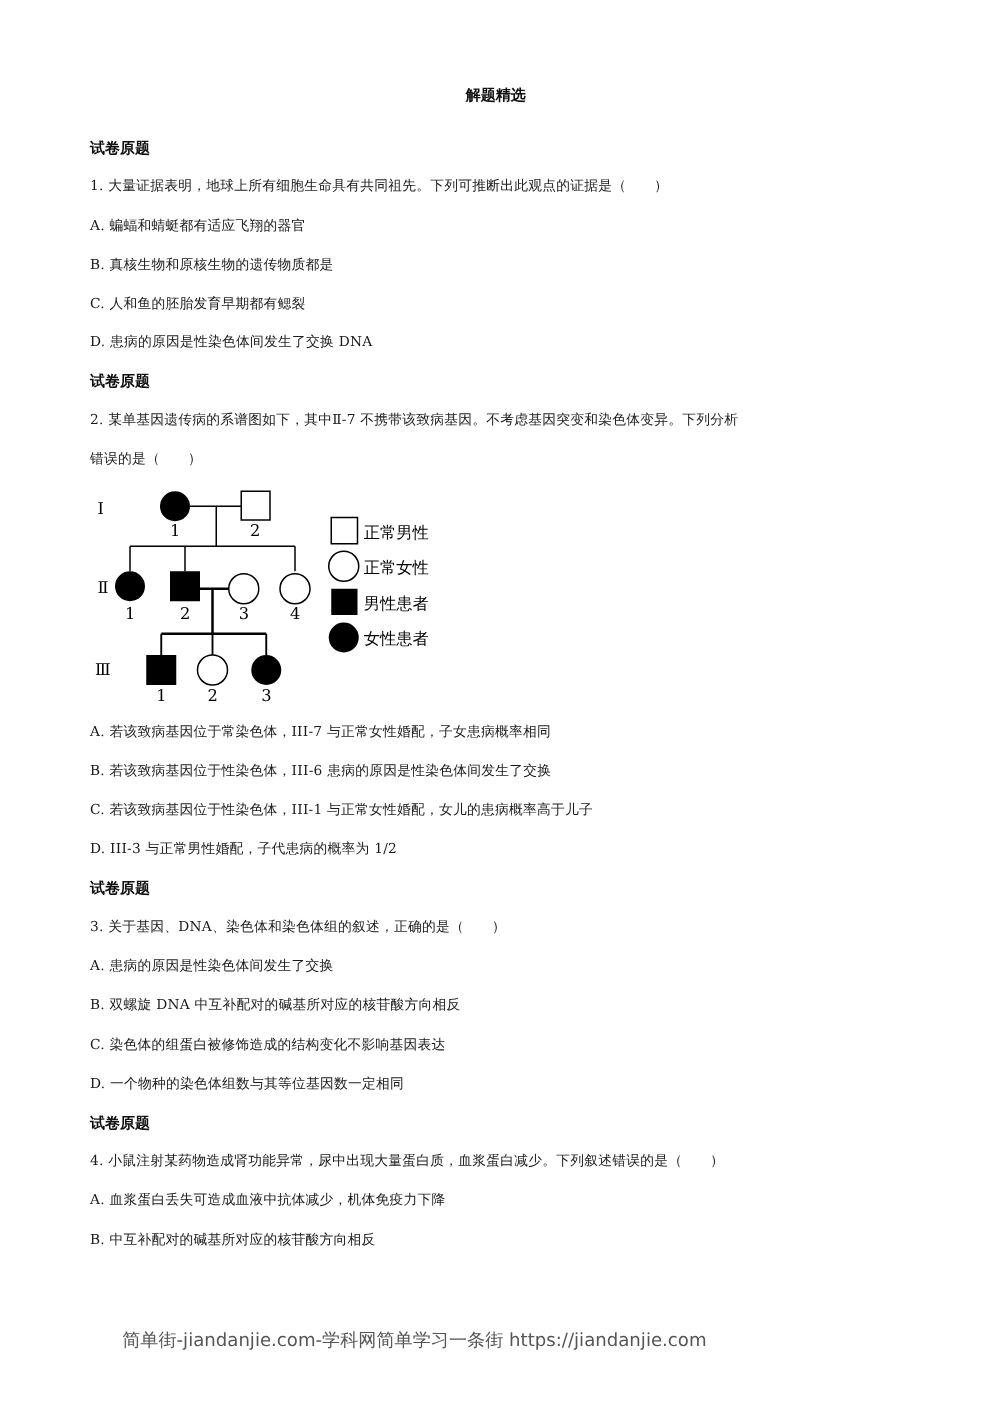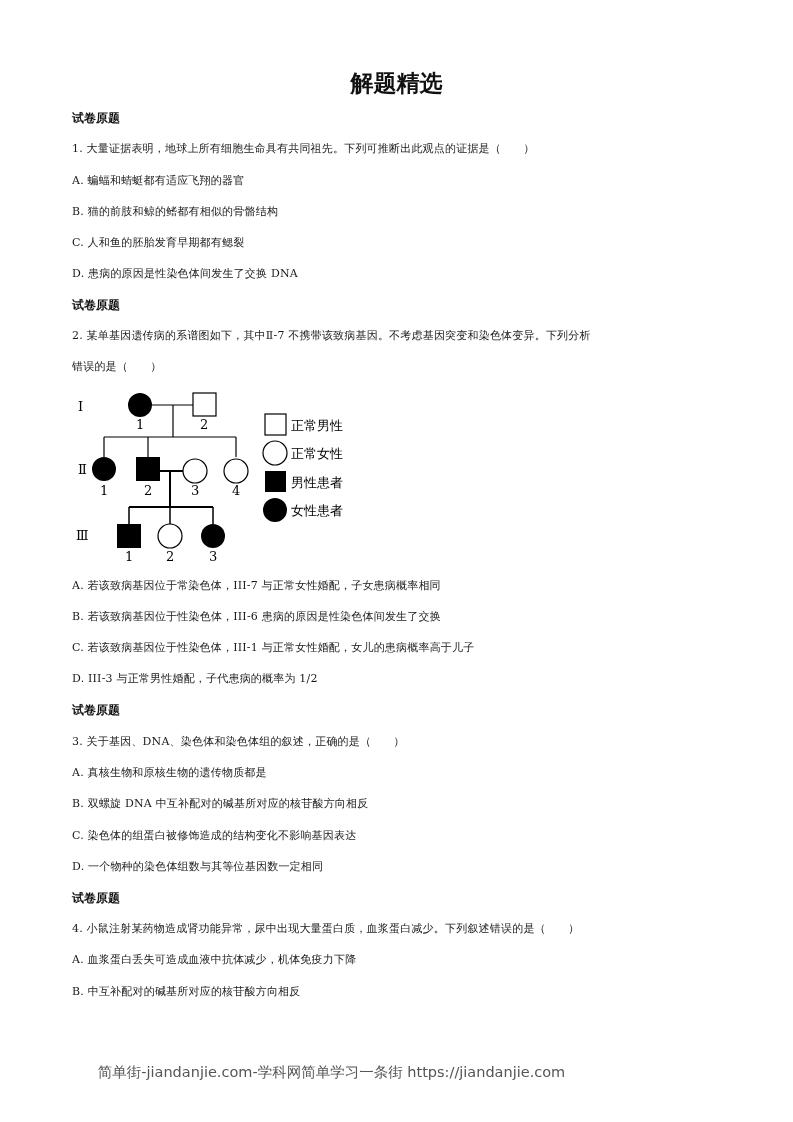--- a/index.html
+++ b/index.html
@@ -1,36 +1,36 @@
 <!DOCTYPE html>
 <html><head>
   <meta charset="utf-8">
   <style>
     html, body { margin: 0; padding: 0; background: #ffffff; }
     body { width: 793px; height: 1122px; position: relative; overflow: hidden;
            font-family: "DejaVu Serif", "Liberation Serif", serif; color: #111; }
     .page-title { position: absolute; top: 68px; left: 0; width: 793px; text-align: center;
                   font-family: "DejaVu Sans", "Liberation Sans", sans-serif; font-weight: bold;
-                  font-size: 23px; color: #111; }
+                  font-size: 12px; color: #111; }
     .sec-head { position: absolute; left: 72px; font-family: "DejaVu Sans", "Liberation Sans", sans-serif;
                 font-weight: bold; font-size: 12px; color: #111; }
     .line { position: absolute; left: 72px; font-size: 11px; color: #1a1a1a; white-space: nowrap; letter-spacing: 0.2px; }
     .pedigree { position: absolute; left: 70px; top: 385px; width: 300px; height: 180px; }
     .footer { position: absolute; top: 1063px; left: 0; width: 663px; text-align: center;
               font-family: "DejaVu Sans", "Liberation Sans", sans-serif; font-size: 14.5px; color: #555; }
   </style>
 </head>
 <body>
 
 <div class="page-title">解题精选</div>
 
 <div class="sec-head" style="top:110px">试卷原题</div>
 <div class="line" style="top:141px">1. 大量证据表明，地球上所有细胞生命具有共同祖先。下列可推断出此观点的证据是（　　）</div>
 <div class="line" style="top:173px">A.  蝙蝠和蜻蜓都有适应飞翔的器官</div>
-<div class="line" style="top:204px">B.  猫的前肢和鲸的鳍都有相似的骨骼结构</div>
+<div class="line" style="top:204px">B.  真核生物和原核生物的遗传物质都是</div>
 <div class="line" style="top:235px">C.  人和鱼的胚胎发育早期都有鳃裂</div>
 <div class="line" style="top:266px">D.  患病的原因是性染色体间发生了交换 DNA</div>
 
 <div class="sec-head" style="top:297px">试卷原题</div>
 <div class="line" style="top:328px">2. 某单基因遗传病的系谱图如下，其中Ⅱ-7 不携带该致病基因。不考虑基因突变和染色体变异。下列分析</div>
 <div class="line" style="top:359px">错误的是（　　）</div>
 
 <svg class="pedigree" viewBox="0 0 300 180" width="300" height="180" font-family="DejaVu Serif, Liberation Serif, serif" font-size="13" fill="#000">
 
   <text x="8" y="26">Ⅰ</text>
@@ -82,21 +82,21 @@
   <text x="221" y="130">女性患者</text>
 </svg>
 
 <div class="line" style="top:578px">A.  若该致病基因位于常染色体，III-7 与正常女性婚配，子女患病概率相同</div>
 <div class="line" style="top:609px">B.  若该致病基因位于性染色体，III-6 患病的原因是性染色体间发生了交换</div>
 <div class="line" style="top:640px">C.  若该致病基因位于性染色体，III-1 与正常女性婚配，女儿的患病概率高于儿子</div>
 <div class="line" style="top:671px">D. III-3 与正常男性婚配，子代患病的概率为 1/2</div>
 
 <div class="sec-head" style="top:702px">试卷原题</div>
 <div class="line" style="top:734px">3. 关于基因、DNA、染色体和染色体组的叙述，正确的是（　　）</div>
-<div class="line" style="top:765px">A.  真核生物和原核生物的遗传物质都是</div>
+<div class="line" style="top:765px">A.  患病的原因是性染色体间发生了交换</div>
 <div class="line" style="top:796px">B.  双螺旋 DNA 中互补配对的碱基所对应的核苷酸方向相反</div>
 <div class="line" style="top:828px">C.  染色体的组蛋白被修饰造成的结构变化不影响基因表达</div>
 <div class="line" style="top:859px">D.  一个物种的染色体组数与其等位基因数一定相同</div>
 
 <div class="sec-head" style="top:890px">试卷原题</div>
 <div class="line" style="top:921px">4. 小鼠注射某药物造成肾功能异常，尿中出现大量蛋白质，血浆蛋白减少。下列叙述错误的是（　　）</div>
 <div class="line" style="top:952px">A.  血浆蛋白丢失可造成血液中抗体减少，机体免疫力下降</div>
 <div class="line" style="top:984px">B.  中互补配对的碱基所对应的核苷酸方向相反</div>
 
 <div class="footer">简单街-jiandanjie.com-学科网简单学习一条街 https://jiandanjie.com</div>

